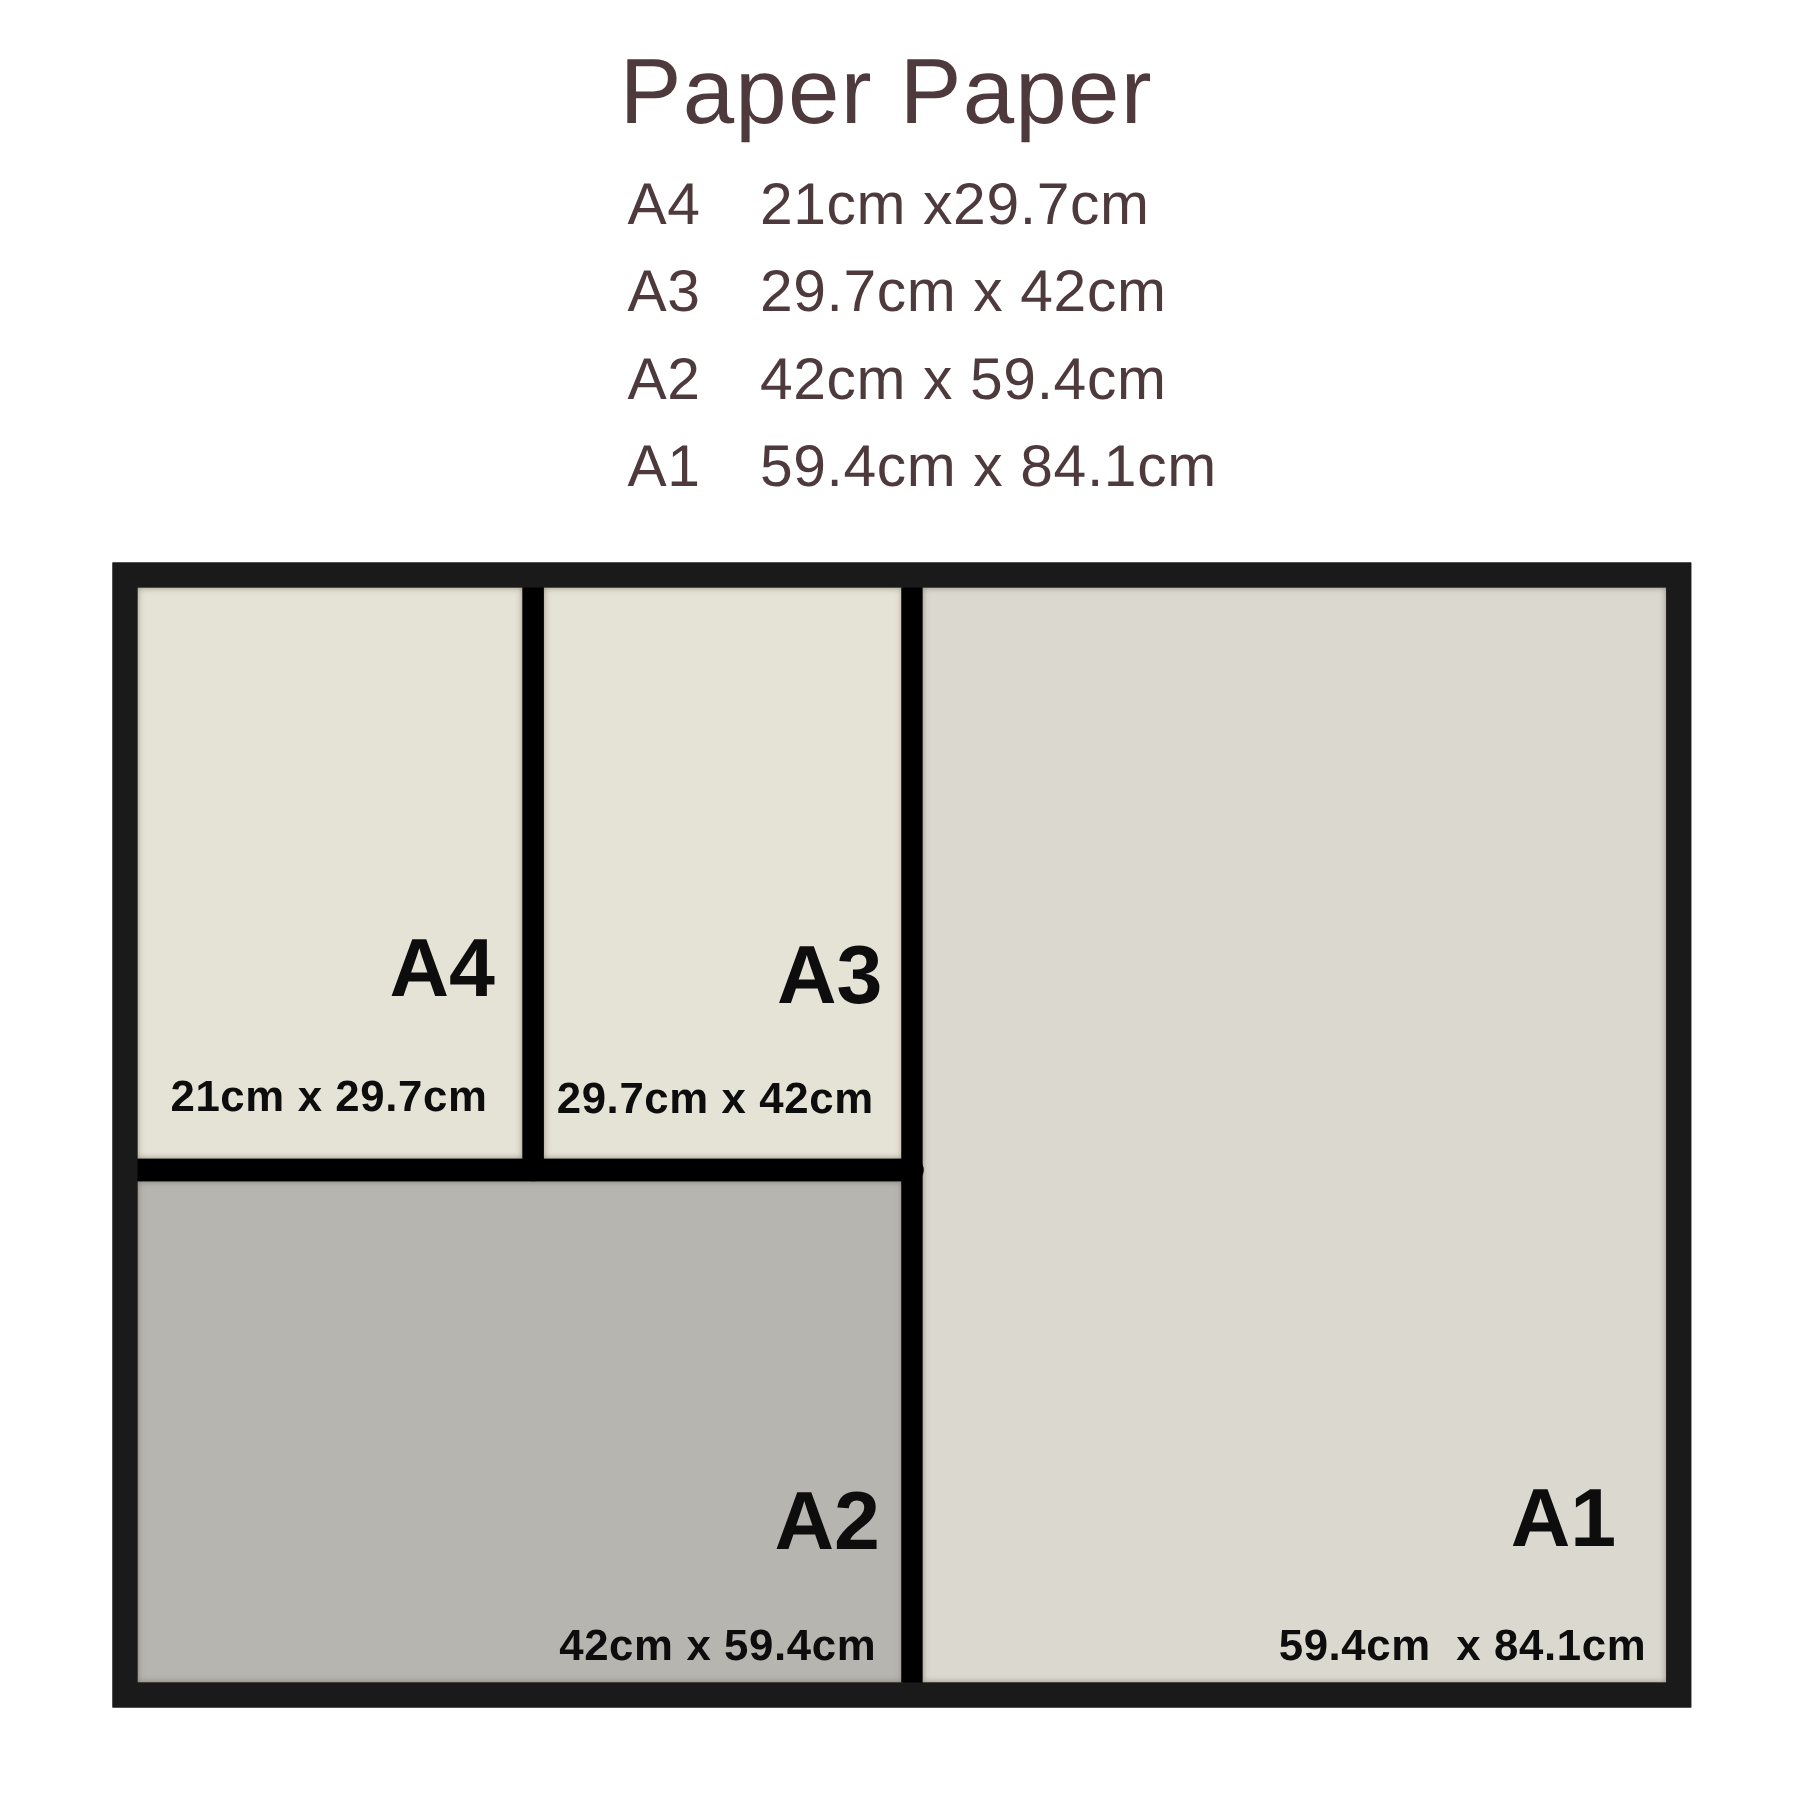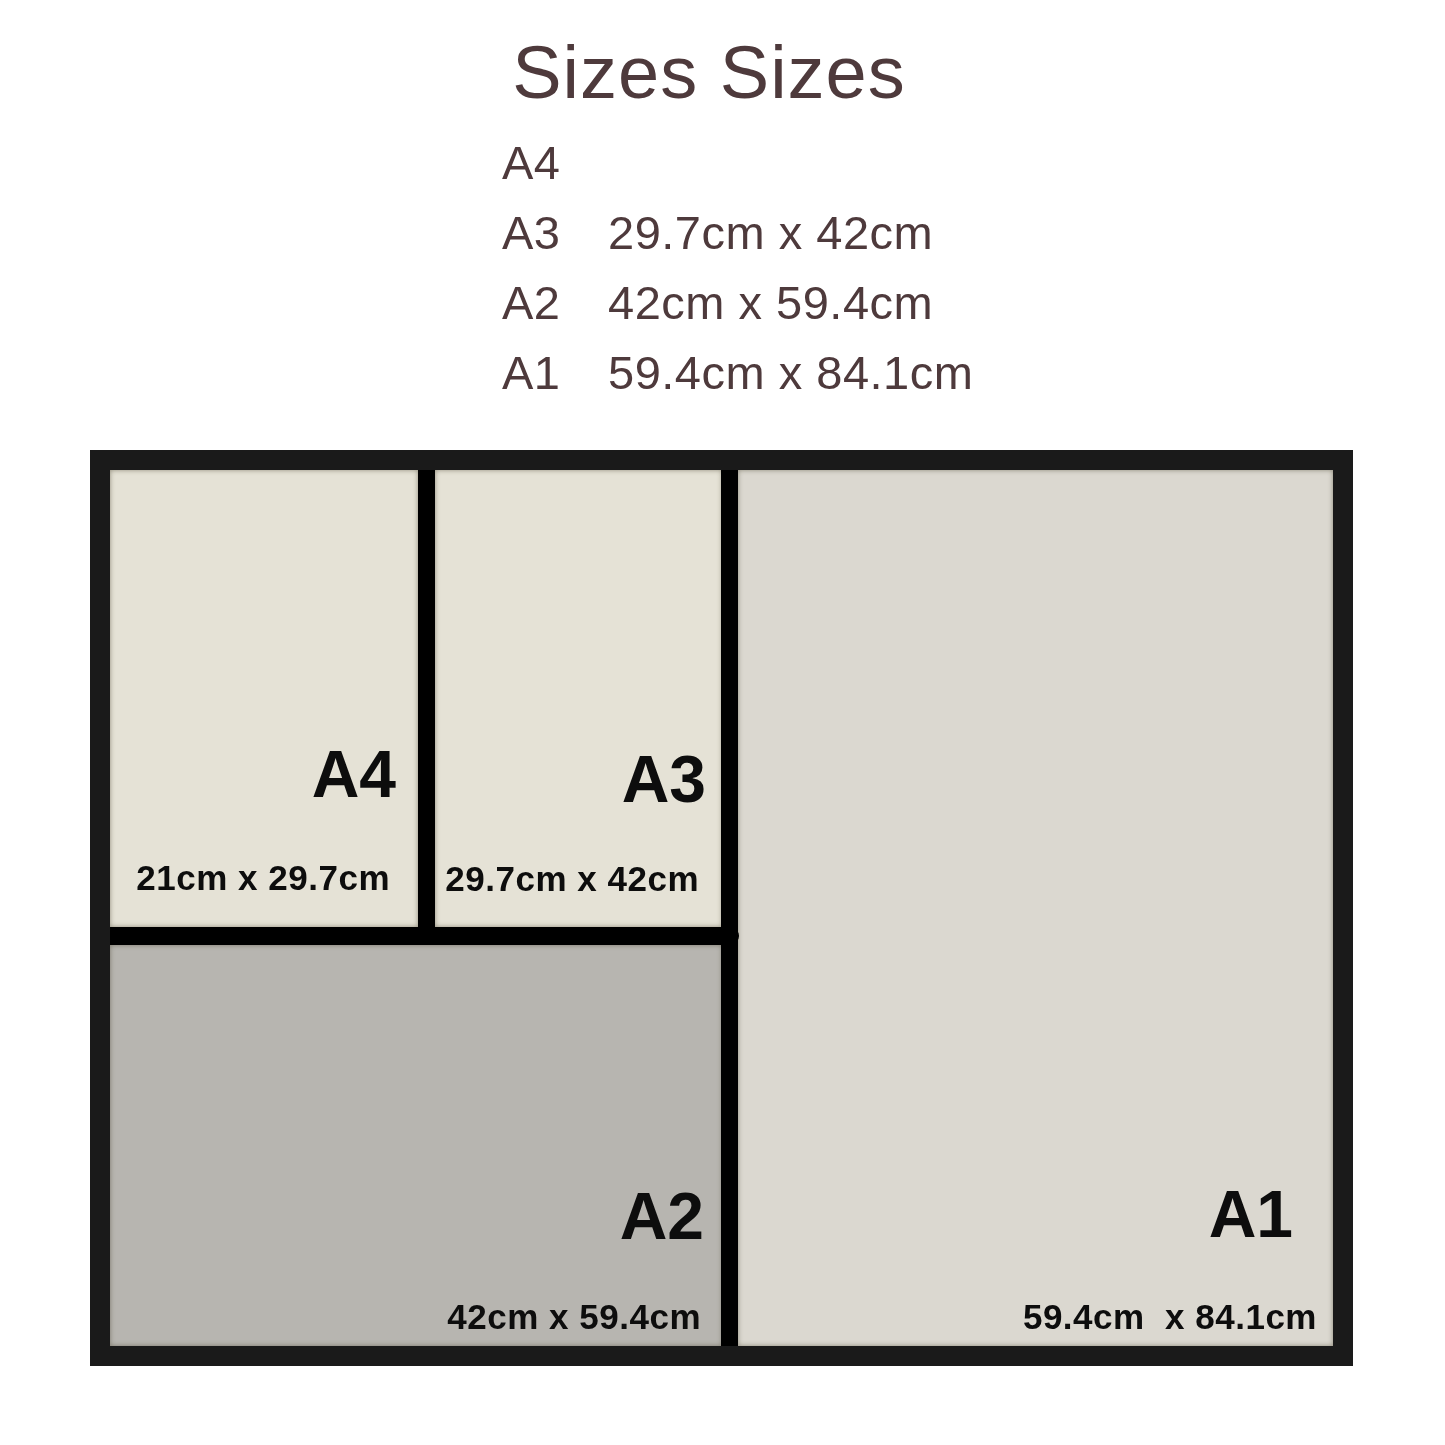--- a/index.html
+++ b/index.html
@@ -64,25 +64,26 @@
   .paper-a3 .paper-name{top:276px;right:16px;}
   .paper-a3 .paper-dims{top:374px;right:23px;}
   .paper-a2 .paper-name{top:238px;right:18px;}
   .paper-a2 .paper-dims{top:337px;right:21px;}
   .paper-a1 .paper-name{top:711px;right:40px;}
   .paper-a1 .paper-dims{top:812px;right:16px;}
 </style>
 </head>
 <body>
 
-<h1 class="title">Sizes Sizes</h1>
+<h1 class="title">Paper Paper</h1>
 
 <div class="size-list">
   <div class="size-row">
     <span class="size-name">A4</span>
+    <span class="size-dims">21cm x29.7cm</span>
   </div>
   <div class="size-row">
     <span class="size-name">A3</span>
     <span class="size-dims">29.7cm x 42cm</span>
   </div>
   <div class="size-row">
     <span class="size-name">A2</span>
     <span class="size-dims">42cm x 59.4cm</span>
   </div>
   <div class="size-row">

